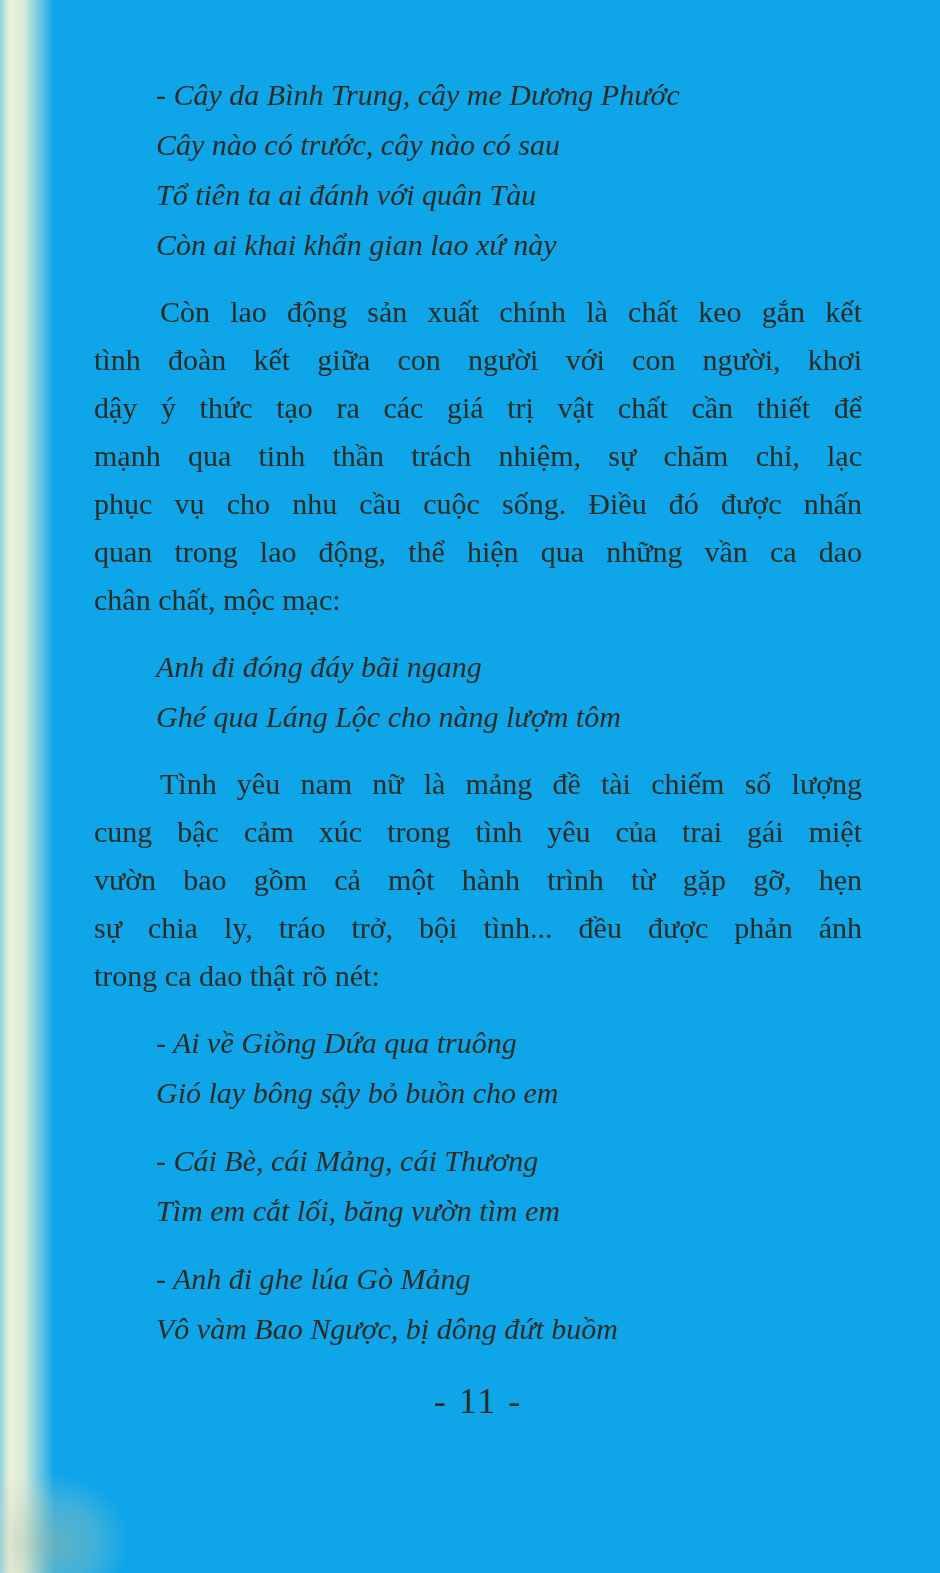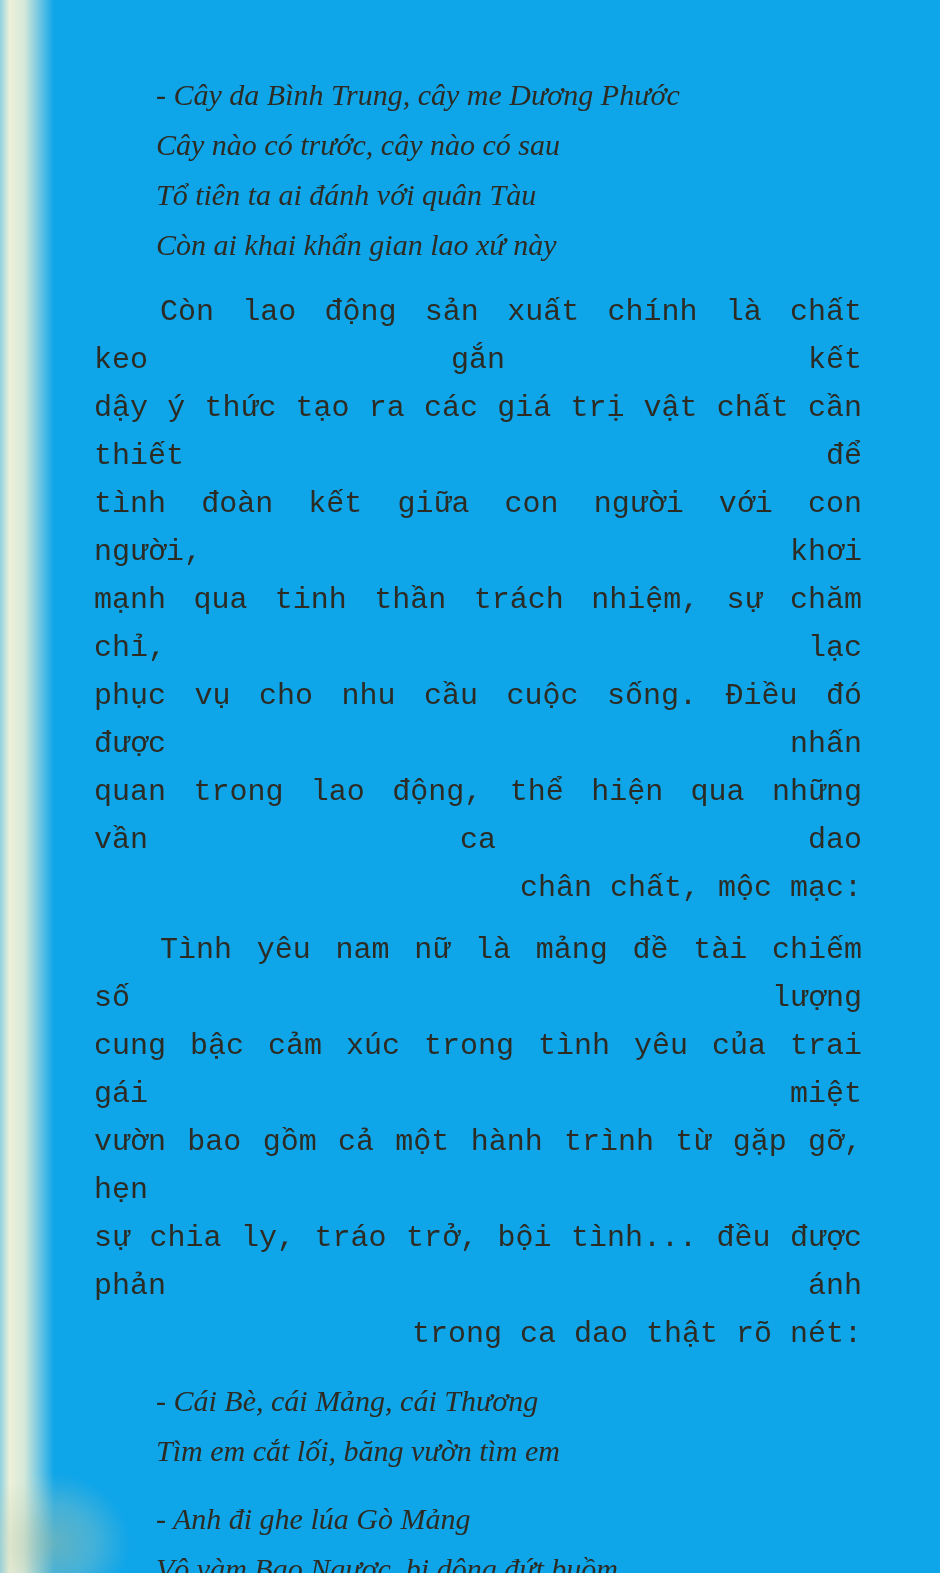--- a/index.html
+++ b/index.html
@@ -43,25 +43,23 @@
     right: 102px;
     top: 52px;
   }
   .line {
     white-space: nowrap;
   }
   .para {
     margin: 14px 0;
     font-size: 30px;
     line-height: 48px;
-    font-family: Liberation Mono, monospace;
   }
   .para .line {
     white-space: normal;
-    text-align: right;
   }
   .para .just {
     text-align: justify;
     text-align-last: justify;
   }
   .para .indent {
     text-indent: 66px;
   }
   .verse {
     margin: 18px 0;
@@ -85,33 +83,41 @@
   <div class="corner"></div>
   <main class="content" id="blocks">
       <div class="verse">
         <div class="line">- Cây da Bình Trung, cây me Dương Phước</div>
         <div class="line">Cây nào có trước, cây nào có sau</div>
         <div class="line">Tổ tiên ta ai đánh với quân Tàu</div>
         <div class="line">Còn ai khai khẩn gian lao xứ này</div>
       </div>
       <div class="para">
         <div class="line just indent">Còn lao động sản xuất chính là chất keo gắn kết</div>
+        <div class="line just">tình đoàn kết giữa con người với con người, khơi</div>
         <div class="line just">dậy ý thức tạo ra các giá trị vật chất cần thiết để</div>
-        <div class="line just">tình đoàn kết giữa con người với con người, khơi</div>
         <div class="line just">mạnh qua tinh thần trách nhiệm, sự chăm chỉ, lạc</div>
         <div class="line just">phục vụ cho nhu cầu cuộc sống. Điều đó được nhấn</div>
         <div class="line just">quan trong lao động, thể hiện qua những vần ca dao</div>
         <div class="line">chân chất, mộc mạc:</div>
+      </div>
+      <div class="verse">
+        <div class="line">Anh đi đóng đáy bãi ngang</div>
+        <div class="line">Ghé qua Láng Lộc cho nàng lượm tôm</div>
       </div>
       <div class="para">
         <div class="line just indent">Tình yêu nam nữ là mảng đề tài chiếm số lượng</div>
         <div class="line just">cung bậc cảm xúc trong tình yêu của trai gái miệt</div>
         <div class="line just">vườn bao gồm cả một hành trình từ gặp gỡ, hẹn</div>
         <div class="line just">sự chia ly, tráo trở, bội tình... đều được phản ánh</div>
         <div class="line">trong ca dao thật rõ nét:</div>
+      </div>
+      <div class="verse">
+        <div class="line">- Ai về Giồng Dứa qua truông</div>
+        <div class="line">Gió lay bông sậy bỏ buồn cho em</div>
       </div>
       <div class="verse">
         <div class="line">- Cái Bè, cái Mảng, cái Thương</div>
         <div class="line">Tìm em cắt lối, băng vườn tìm em</div>
       </div>
       <div class="verse">
         <div class="line">- Anh đi ghe lúa Gò Mảng</div>
         <div class="line">Vô vàm Bao Ngược, bị dông đứt buồm</div>
       </div>
       <footer class="pageno">- 11 -</footer>

